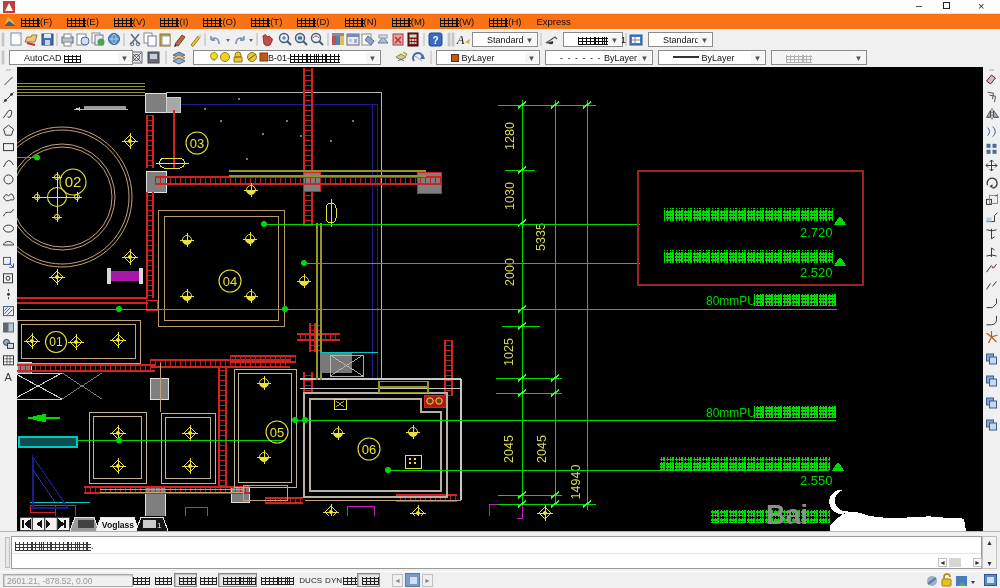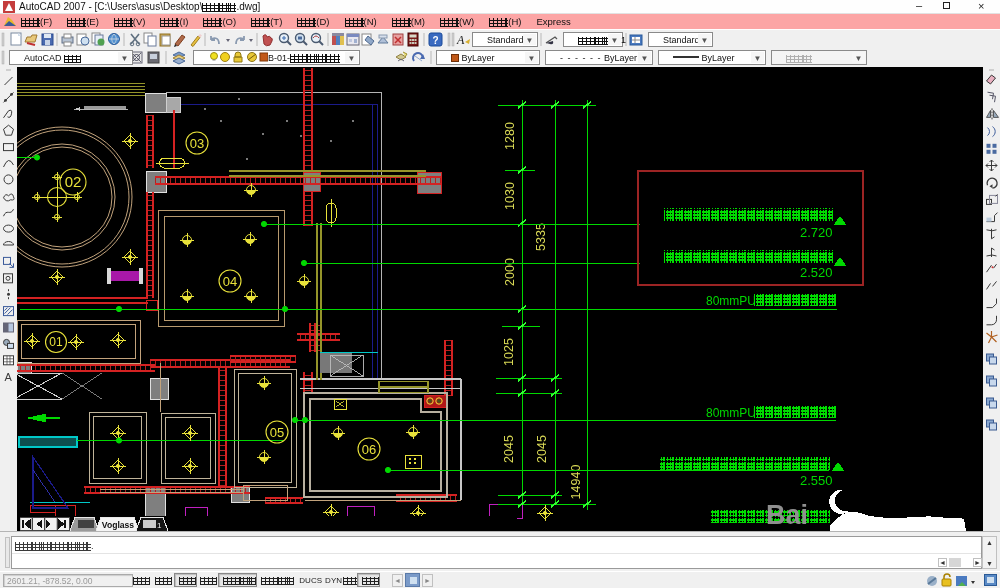--- a/index.html
+++ b/index.html
@@ -9,29 +9,28 @@
 .sb{position:absolute;font-size:9px;color:#222;text-align:right;line-height:13px;white-space:nowrap}
 .mi{display:inline-block;margin-right:15px}
 .sbon{border:1px solid #888;background:#e7e7e7;box-shadow:inset 1px 1px 1px #bbb}
 </style></head><body>
 
 <div class="abs" style="left:0;top:0;width:1000px;height:14px;background:#fefefe;border-bottom:1px solid #e2e2e2">
   <svg class="abs" style="left:3px;top:1px" width="12" height="12" viewBox="0 0 12 12">
       <rect x="0" y="0" width="12" height="12" fill="#c43c3c"></rect>
       <path d="M2 10 L6 2 L10 10 Z" fill="#fff"></path>
     </svg>
-  <div class="abs" style="left:19px;top:1px;font-size:10px;color:#111">AutoCAD 2007 - [C:\Users\asus\Desktop\<span class="zh" style="width:34px;height:9px"></span>.dwg]</div>
   <div class="abs" style="left:908px;top:0;width:92px;height:13px;font-size:11px;color:#222">
     <span class="abs" style="left:8px;top:-1px">–</span>
     <span class="abs" style="left:35px;top:2px;width:7px;height:7px;border:1px solid #222"></span>
     <span class="abs" style="left:70px;top:0px">×</span>
   </div>
 </div>
 
-<div class="abs" style="left:0;top:14px;width:1000px;height:15px;background:#fca5a5">
+<div class="abs" style="left:0;top:14px;width:1000px;height:15px;background:#f97316">
   <svg class="abs" style="left:3px;top:1px" width="14" height="13" viewBox="0 0 14 13">
       <path d="M1 11 L5 2 L9 5 L13 11 Z" fill="#e8b82a"></path>
       <path d="M1 11 L6 6 L13 11 Z" fill="#3c5a96"></path>
     </svg>
   <div class="abs" style="left:21px;top:2px;font-size:9.5px;color:#111;white-space:nowrap">
     <span class="mi"><span class="zh" style="width:19px;height:9px"></span>(F)</span><span class="mi"><span class="zh" style="width:19px;height:9px"></span>(E)</span><span class="mi"><span class="zh" style="width:19px;height:9px"></span>(V)</span><span class="mi"><span class="zh" style="width:19px;height:9px"></span>(I)</span><span class="mi"><span class="zh" style="width:19px;height:9px"></span>(O)</span><span class="mi"><span class="zh" style="width:19px;height:9px"></span>(T)</span><span class="mi"><span class="zh" style="width:19px;height:9px"></span>(D)</span><span class="mi"><span class="zh" style="width:19px;height:9px"></span>(N)</span><span class="mi"><span class="zh" style="width:19px;height:9px"></span>(M)</span><span class="mi"><span class="zh" style="width:19px;height:9px"></span>(W)</span><span class="mi"><span class="zh" style="width:19px;height:9px"></span>(H)</span><span class="mi">Express</span>
   </div>
   <div class="abs" style="left:0;top:14px;width:1000px;height:15px">
   <span class="abs" style="left:920px;top:1px;font-size:9px;color:#444">–</span>
   <span class="abs" style="left:947px;top:3px;width:6px;height:6px;border:1px solid #555"></span>
@@ -213,21 +212,21 @@
         <path d="M8 1 l4 2 -2 3" fill="#e8e080" stroke="#a09030"></path>
       </g>
       <g transform="translate(412,3)">
         <path d="M2 10 a5 5 0 1 1 9 -3" fill="none" stroke="#4a6ab0" stroke-width="2"></path>
         <path d="M11 3 l2 5 -5 0 z" fill="#4a6ab0"></path>
         <path d="M3 5 l7 5" stroke="#90a8d0"></path>
       </g>
       <line x1="431" y1="3" x2="431" y2="16" stroke="#b8b8b8"></line>
     </svg>
     <div class="combo" style="left:9px;top:2px;width:124px;height:15px">AutoCAD <span class="zh" style="width:17px;height:8px"></span><span class="da">▼</span></div>
-    <div class="combo" style="left:193px;top:2px;width:167px;height:15px"><svg width="60" height="13" viewBox="0 0 60 13" style="vertical-align:-3px">
+    <div class="combo" style="left:193px;top:2px;width:188px;height:15px"><svg width="60" height="13" viewBox="0 0 60 13" style="vertical-align:-3px">
         <circle cx="6" cy="5" r="3.5" fill="#f0e020" stroke="#a09010"></circle>
         <path d="M4.5 9 h3" stroke="#888"></path>
         <circle cx="17" cy="6" r="4.5" fill="#f0d020" stroke="#a08010"></circle>
         <path d="M27 4 a3 3 0 0 1 6 0 v2 h-6 z M26 6 h8 v5 h-8 z" fill="#e8c838" stroke="#907810"></path>
         <circle cx="44" cy="6" r="4.5" fill="#e8c838" stroke="#907818"></circle>
         <path d="M40 9 l8 -6" stroke="#705808"></path>
         <rect x="52" y="2" width="8" height="8" fill="#c05818" stroke="#803808"></rect>
       </svg>B-01-<span class="zh" style="width:50px;height:9px"></span><span class="da">▼</span></div>
     <div class="combo" style="left:436px;top:2px;width:104px;height:15px"><span style="display:inline-block;width:8px;height:8px;background:#c05818;border:1px solid #703008;vertical-align:-1px"></span> ByLayer<span class="da">▼</span></div>
     <div class="combo" style="left:545px;top:2px;width:108px;height:15px"><span style="letter-spacing:1px">- - - - - -</span> ByLayer<span class="da">▼</span></div>

